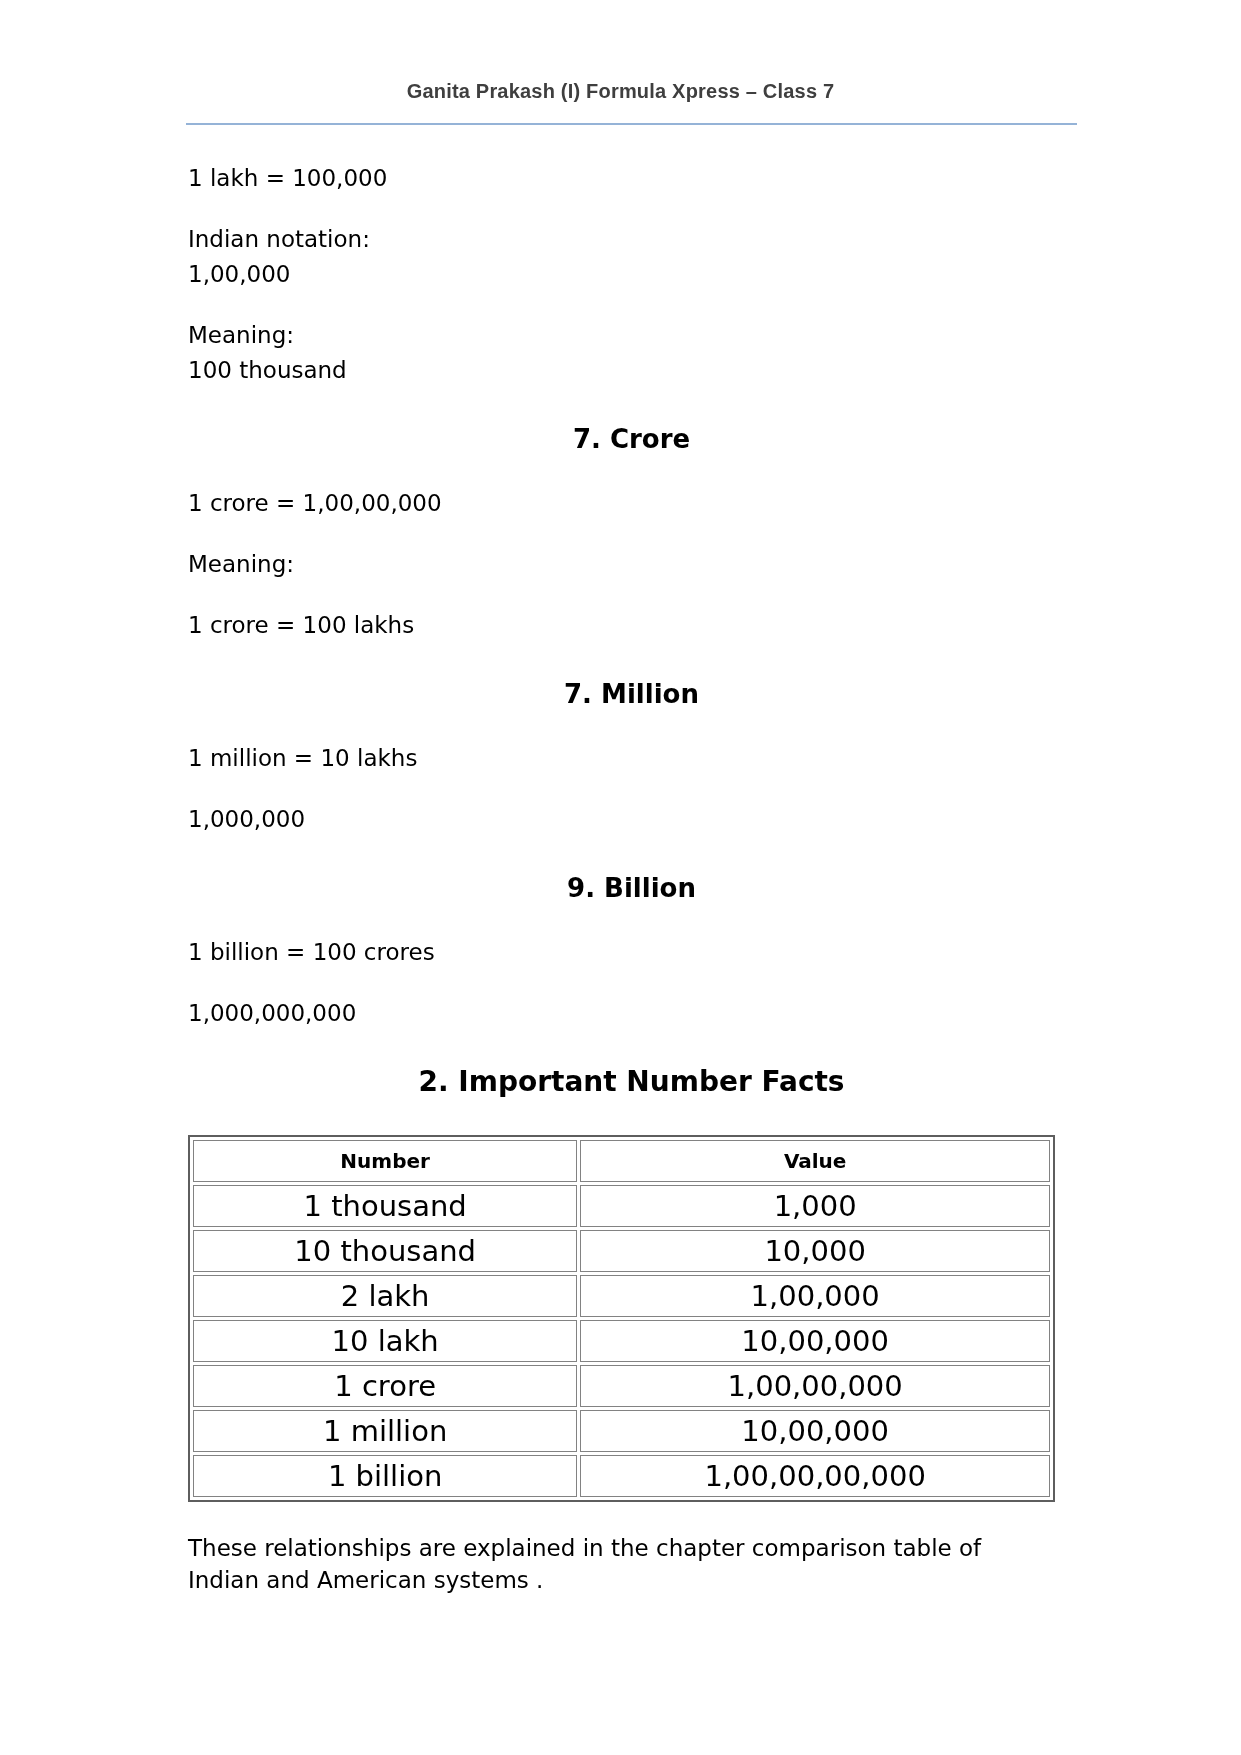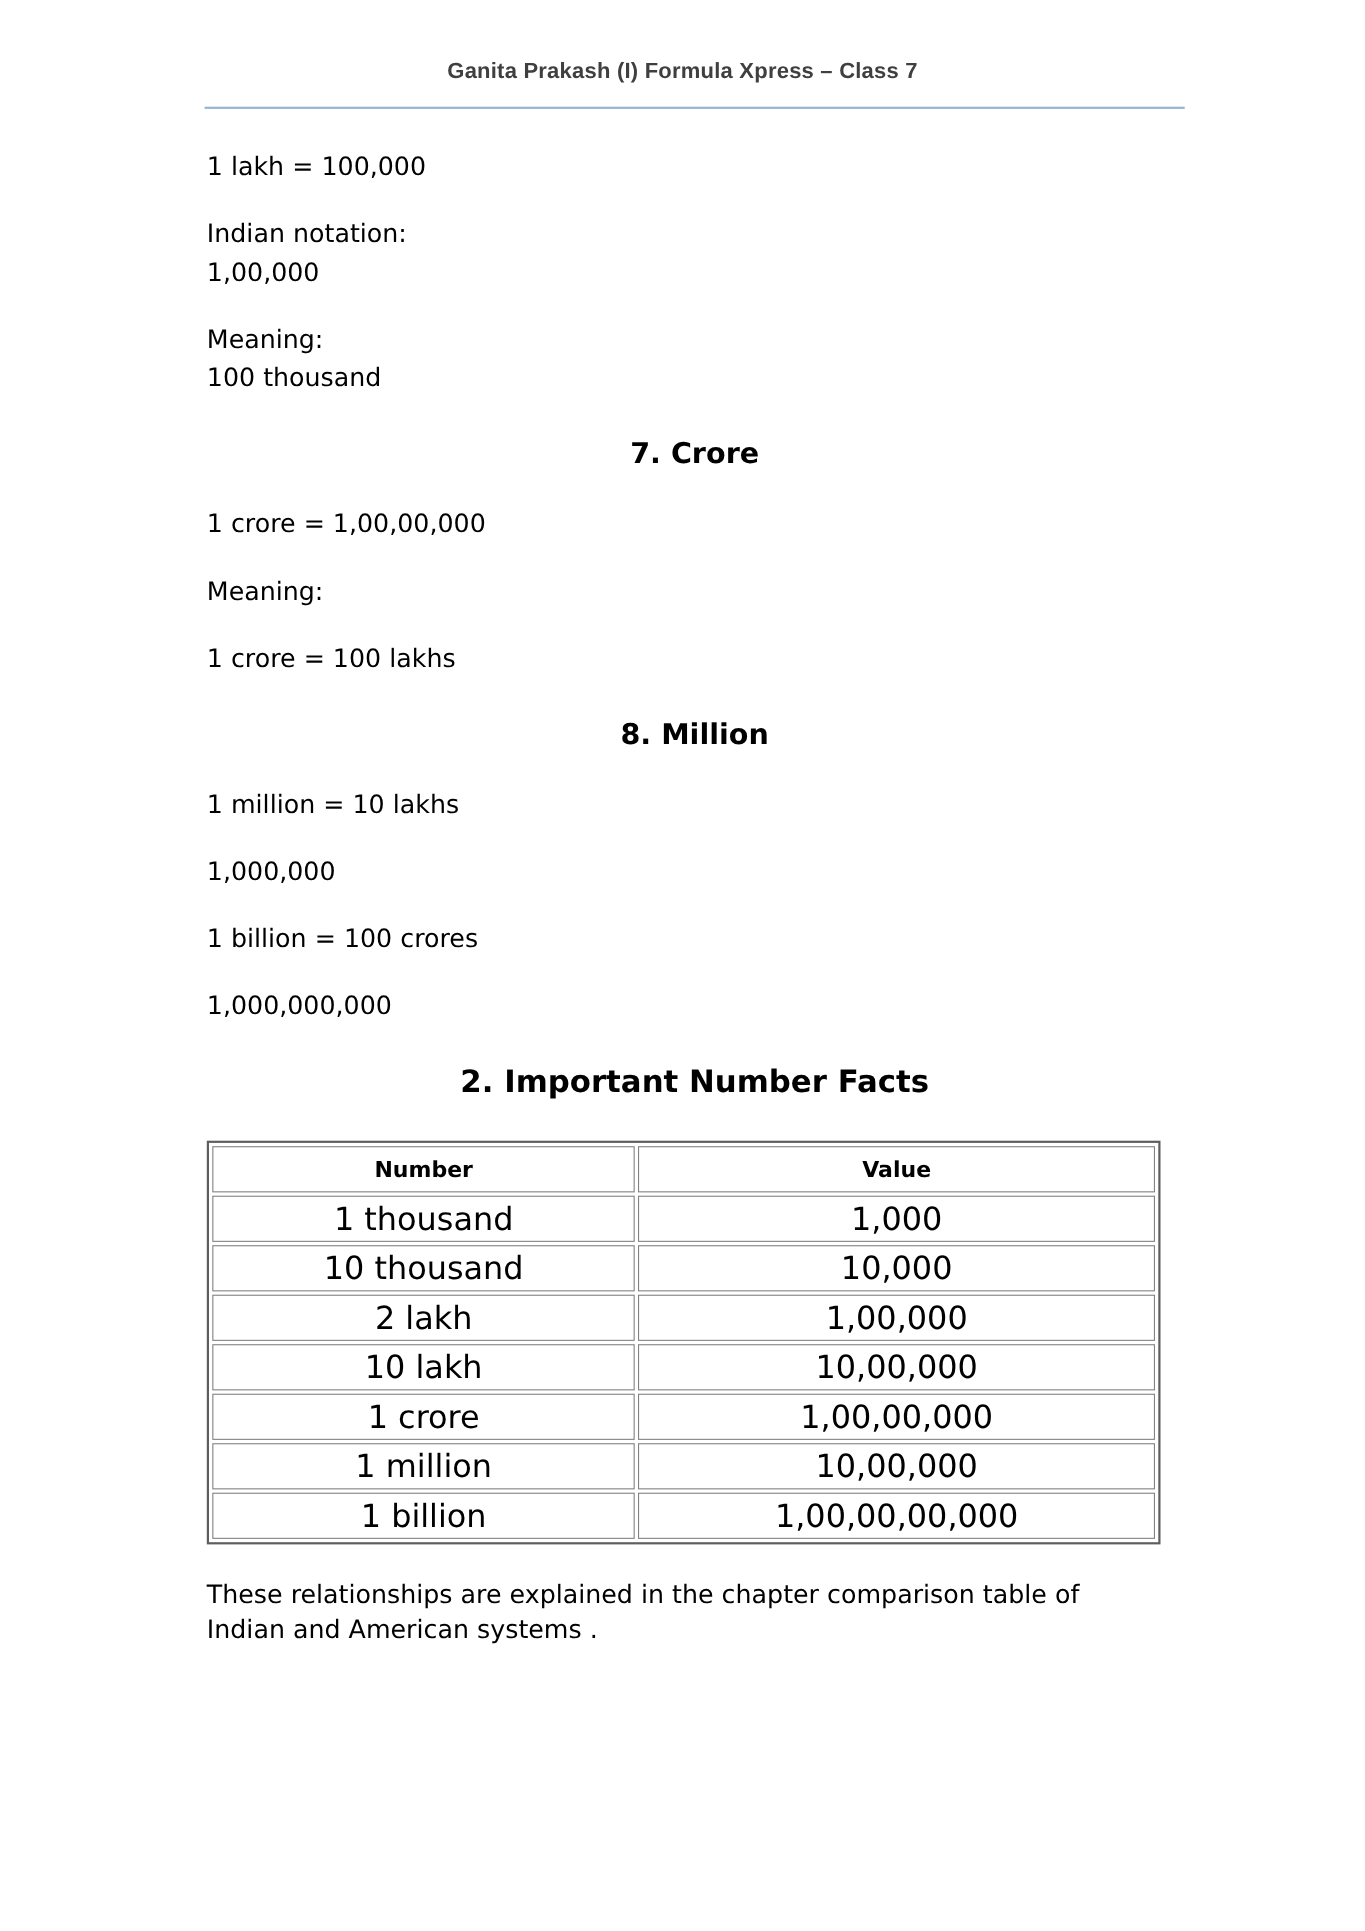--- a/index.html
+++ b/index.html
@@ -10,21 +10,21 @@
   .page {
     position: relative;
     width: 1241px;
     height: 1755px;
     background: #ffffff;
     font-family: "DejaVu Sans", sans-serif;
     color: #000000;
     overflow: hidden;
   }
   .page-header {
-    padding-top: 46px;
+    padding-top: 72px;
   }
   .page-header-title {
     text-align: center;
     font-family: "Liberation Sans", sans-serif;
     font-weight: bold;
     font-size: 20px;
     line-height: 38px;
     color: var(--header-text, #3f3f3f);
     letter-spacing: 0.2px;
   }
@@ -95,23 +95,24 @@
     <div class="header-rule"></div>
   </div>
   <div class="content">
       <p class="para"><span>1 lakh = </span><b>100,000</b></p>
       <p class="para"><span>Indian notation:</span><br><span>1,00,000</span></p>
       <p class="para"><span>Meaning:</span><br><span>100 thousand</span></p>
       <div class="heading">7. Crore</div>
       <p class="para"><span>1 crore = </span><b>1,00,00,000</b></p>
       <p class="para"><span>Meaning:</span></p>
       <p class="para"><span>1 crore = </span><b>100 lakhs</b></p>
-      <div class="heading">8. Million</div>
+      <div class="heading">7. Million</div>
       <p class="para"><span>1 million = </span><b>10 lakhs</b></p>
       <p class="para"><span>1,000,000</span></p>
+      <div class="heading">9. Billion</div>
       <p class="para"><span>1 billion = </span><b>100 crores</b></p>
       <p class="para"><span>1,000,000,000</span></p>
       <div class="heading large">2. Important Number Facts</div>
       <table class="facts">
         <colgroup>
           <col class="col-number">
           <col class="col-value">
         </colgroup>
         <thead>
           <tr>

